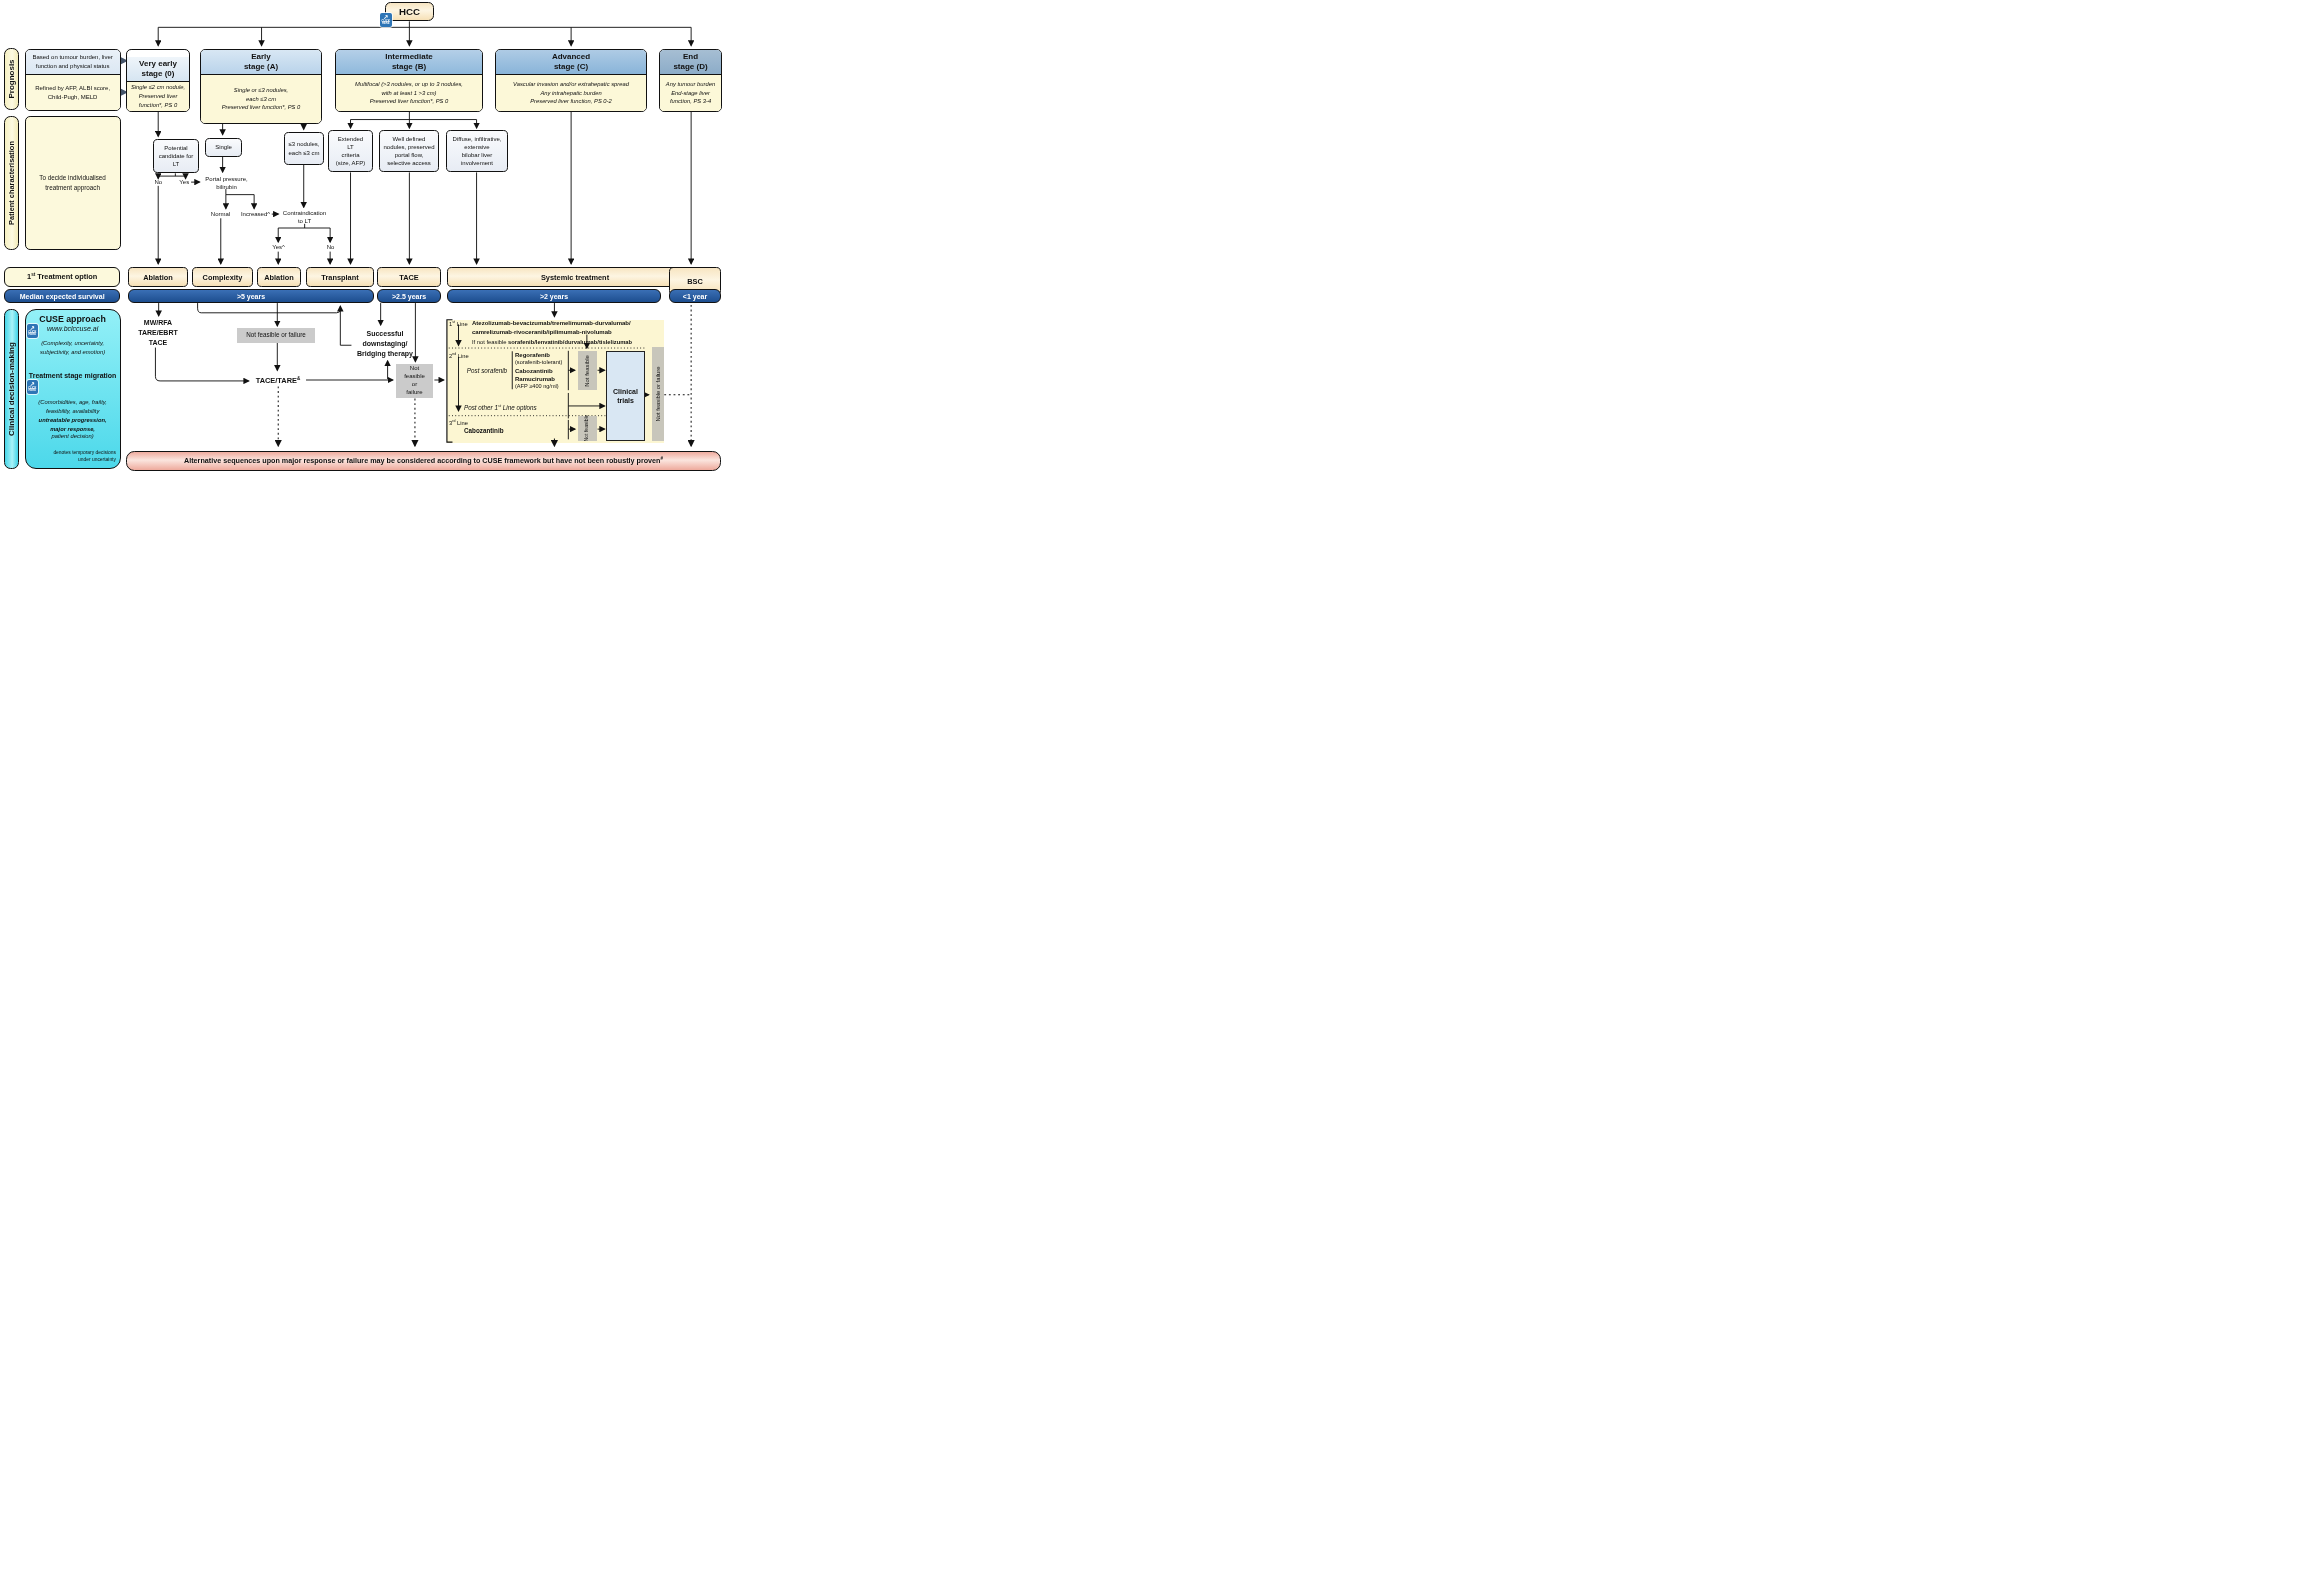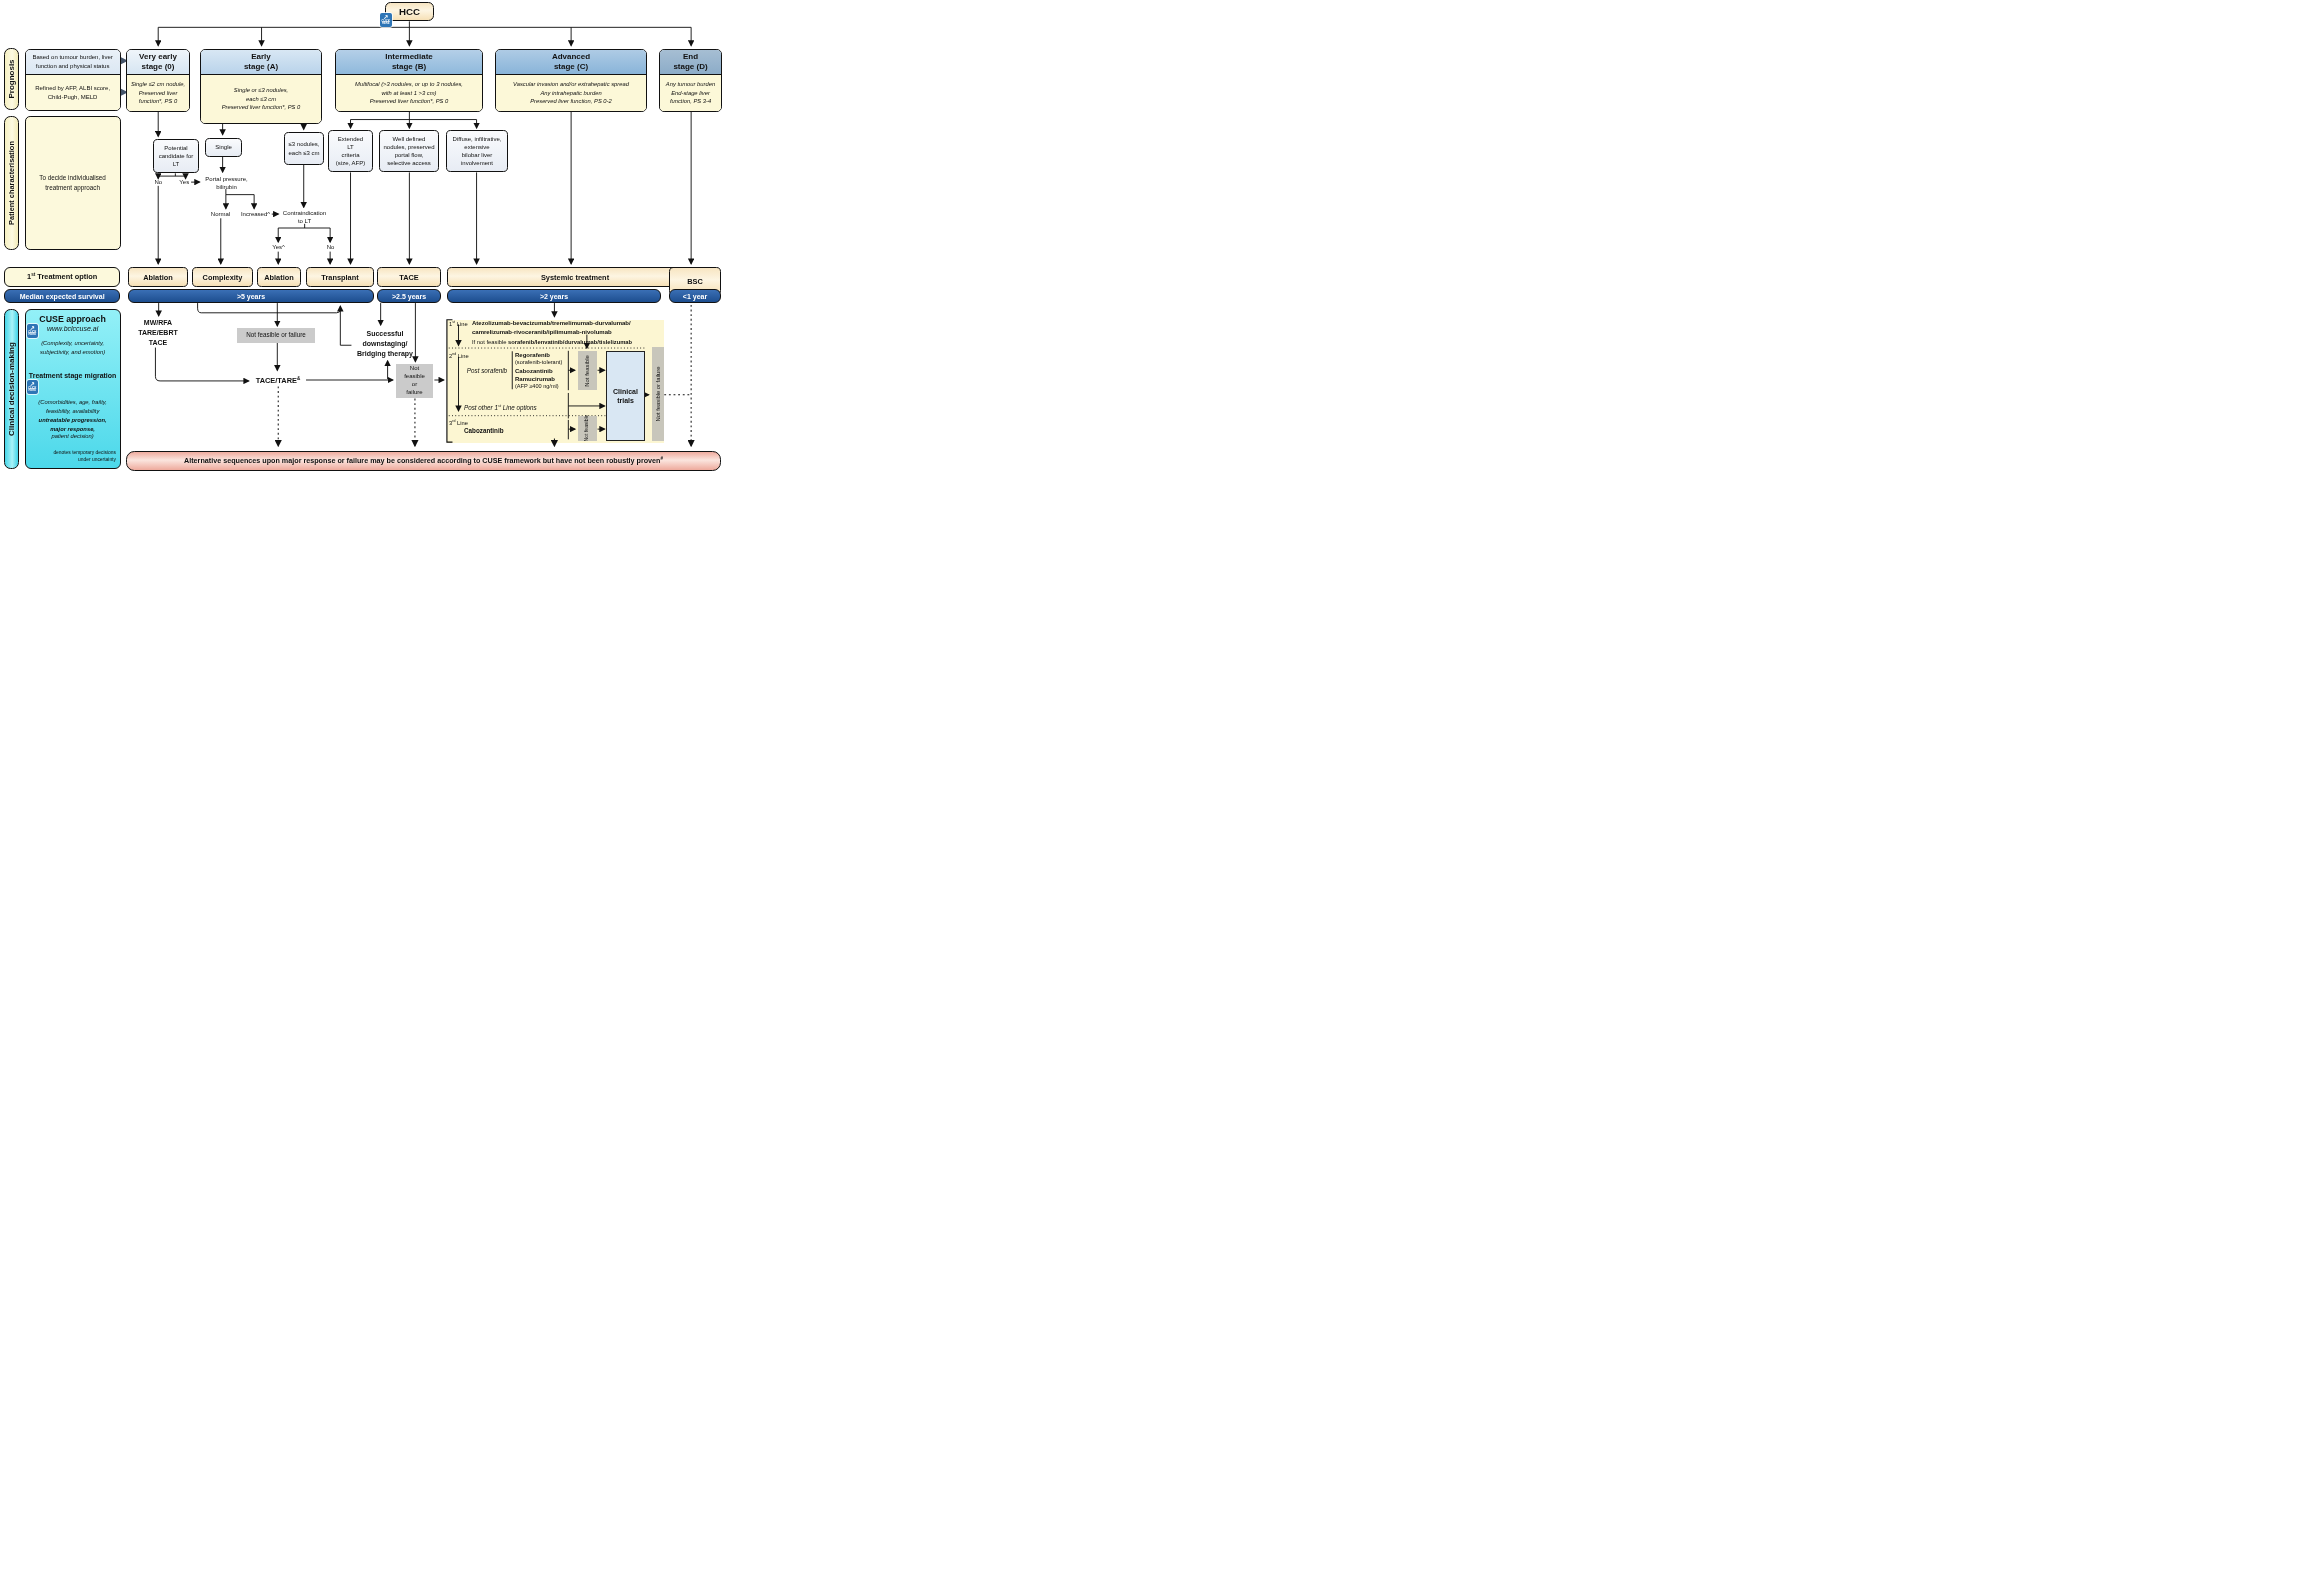--- a/index.html
+++ b/index.html
@@ -12,21 +12,21 @@
   .vlabel{border:1.2px solid #111;border-radius:6.5px;background:linear-gradient(90deg,#f6f0c0,#fdfae2 55%,#f3ecb9);}
   .vlabel.cyan{background:linear-gradient(90deg,#46d6e8,#a9f2f8 55%,#3fd2e6);}
   .rot{position:absolute;left:50%;top:50%;transform:translate(-50%,-50%) rotate(-90deg);
        white-space:nowrap;text-align:center;font-weight:bold;}
   
   .stage{border:1.2px solid #111;border-radius:5.1px;overflow:hidden;display:flex;flex-direction:column;}
   .stage-top{border-bottom:1.2px solid #111;display:flex;align-items:center;justify-content:center;
              font-weight:bold;font-size:8px;text-align:center;line-height:1.25;height:24px;flex:0 0 auto;}
   .stage-desc{background:#fcf8d8;flex:1;display:flex;align-items:center;justify-content:center;
               font-style:italic;font-size:5.8px;text-align:center;line-height:1.5;padding:0.9px 1.9px;}
-  .b0{background:linear-gradient(180deg,#eff5fa,#d6e5f2);}
+  .b0{background:linear-gradient(180deg,#eff5fa,#d6e5f2);margin-top:7px;}
   .bA{background:linear-gradient(180deg,#d8e7f4,#b9d3ea);}
   .bB{background:linear-gradient(180deg,#b4cfe8,#8fb9dc);}
   .bC{background:linear-gradient(180deg,#aecbe5,#89b4d9);}
   .bD{background:linear-gradient(180deg,#a6bed3,#8cacc8);}
   
   .info{border:1.2px solid #111;border-radius:5.1px;overflow:hidden;display:flex;flex-direction:column;}
   .info-top{border-bottom:1.2px solid #111;background:linear-gradient(180deg,#eaf1f8,#dbe7f3);height:24px;
             display:flex;align-items:center;justify-content:center;font-size:6px;text-align:center;line-height:1.45;padding:0 4.6px;}
   .info-bot{background:#fcf9dc;flex:1;display:flex;align-items:center;justify-content:center;
             font-size:6px;text-align:center;line-height:1.5;padding:0 4.6px;}
@@ -34,21 +34,21 @@
                 justify-content:center;font-size:6.3px;text-align:center;line-height:1.6;padding:0 6.5px;}
   
   .dec{border:0.9px solid #111;border-radius:4.6px;background:linear-gradient(180deg,#fafbfd,#e7ecf4);
        display:flex;align-items:center;justify-content:center;font-size:6px;text-align:center;line-height:1.35;padding:0.9px 1.9px;}
   
   .treat{border:1.2px solid #111;border-radius:4.6px;background:linear-gradient(180deg,#f7e5c2,#fdf5e2 45%,#f6e0b6);
          display:flex;align-items:center;justify-content:center;font-weight:bold;font-size:7.4px;text-align:center;}
   .surv{border:0.9px solid #111;border-radius:6px;background:linear-gradient(180deg,#3a6fb5,#1d4e8f);
         color:#fff;display:flex;align-items:center;justify-content:center;font-weight:bold;font-size:7px;}
   
-  .cuse{border:1.2px solid #111;border-radius:6px;background:linear-gradient(180deg,#93f0f7,#4cd8ea);}
+  .cuse{border:1.2px solid #111;border-radius:11px;background:linear-gradient(180deg,#93f0f7,#4cd8ea);}
   .cuse .t{position:absolute;width:100%;text-align:center;}
   
   .gray{background:#cbcbcb;display:flex;align-items:center;justify-content:center;
         font-size:6.3px;text-align:center;line-height:1.3;}
   .graytall{background:#c8c6bb;}
   .trials{border:0.9px solid #222;background:#d9e7f3;display:flex;align-items:center;justify-content:center;
           font-weight:bold;font-size:7px;text-align:center;line-height:1.35;}
   .sysbox{background:#fcf6d2;}
   .banner{border:1.4px solid #111;border-radius:8.3px;
           background:linear-gradient(180deg,#efab9e,#fbe5de 45%,#eeaa9d);

